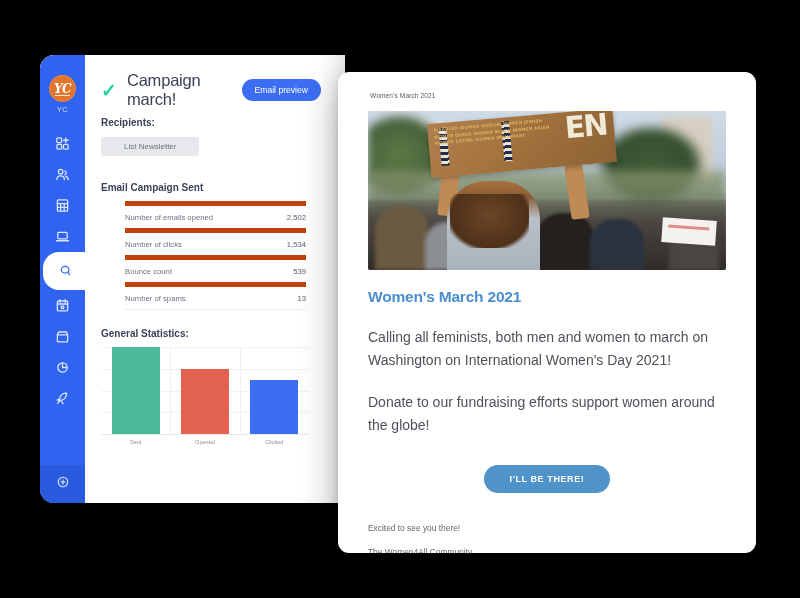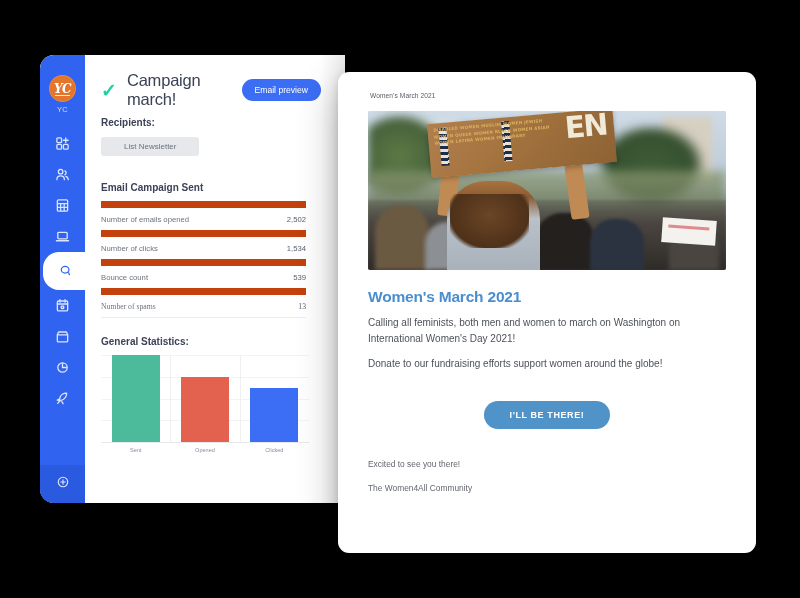--- a/index.html
+++ b/index.html
@@ -83,23 +83,23 @@
   .section-label { font-size:10px; font-weight:700; color:#3c4257; margin-top:8px; }
   .tag {
     display:inline-block; margin-top:9px; background:#e6e8ec; color:#6b7280;
     font-size:8px; padding:5px 23px; border-radius:3px;
   }
 
   .panel-title { font-size:10px; font-weight:700; color:#3c4257; margin-top:26px; }
   .stat-list { margin-top:8px; width:205px; }
   .stat-row {
     display:flex; justify-content:space-between; align-items:center;
-    border-top:7px solid #c2410c; padding:7px 0 6px; font-size:7.7px; color:#6d7280;
-  }
-  .stat-row:last-child { border-bottom:1px solid #ebedf0;font-family:Liberation Serif, serif; }
+    border-top:5px solid #c2410c; padding:7px 0 6px; font-size:7.7px; color:#6d7280;margin-left:24px;
+  }
+  .stat-row:last-child { border-bottom:1px solid #ebedf0; }
   .stat-val { color:#5a6070; }
 
   .chart-title { font-size:10px; font-weight:700; color:#3c4257; margin-top:18px; }
   .chart {
     margin-top:8px; width:208px; height:88px; position:relative;
     border-bottom:1px solid #e6e8ec;
   }
   .grid-v { position:absolute; top:0; bottom:0; width:1px; background:#eef0f2; }
   .grid-h { position:absolute; left:0; right:0; height:1px; background:#f2f3f5; }
   .bars { position:absolute; left:0; right:0; bottom:0; top:0; display:flex; }
@@ -156,21 +156,21 @@
     background:repeating-linear-gradient(to bottom,#1f2b4a 0 3px,#e7e2d2 3px 6px);}
   .ph-stripe2{position:absolute;left:40%;top:8%;width:4%;height:74%;
     background:repeating-linear-gradient(to bottom,#1f2b4a 0 3px,#e7e2d2 3px 6px);}
   .ph-placard{position:absolute;right:3%;bottom:16%;width:15%;height:16%;background:#f3f2ee;transform:rotate(4deg);}
   .ph-placard::after{content:"";position:absolute;left:12%;top:28%;right:12%;height:10%;background:#e08b8b;}
 
   .email-h1 {
     margin:18px 30px 0 30px; font-size:15.5px; color:#4a8ed0; font-weight:700; letter-spacing:-.2px;
   }
   .email-p {
-    margin:9px 30px 0 30px; font-size:10px; color:#4d5259; line-height:1.62; max-width:352px;
+    margin:20px 30px 0 30px; font-size:14px; color:#4d5259; line-height:1.62; max-width:352px;
   }
   .cta-wrap { text-align:center; margin-top:28px; }
   .btn-cta {
     display:inline-block; background:#4f93c9; color:#fff; border:none;
     border-radius:15px; padding:9px 26px; font-size:9px; font-weight:700;
     letter-spacing:.6px; font-family:"Liberation Sans", sans-serif; cursor:pointer;
   }
   .email-foot { margin:30px 30px 0 30px; font-size:8.4px; color:#62676e; }
   .email-foot + .email-foot { margin-top:14px; }
 </style>

